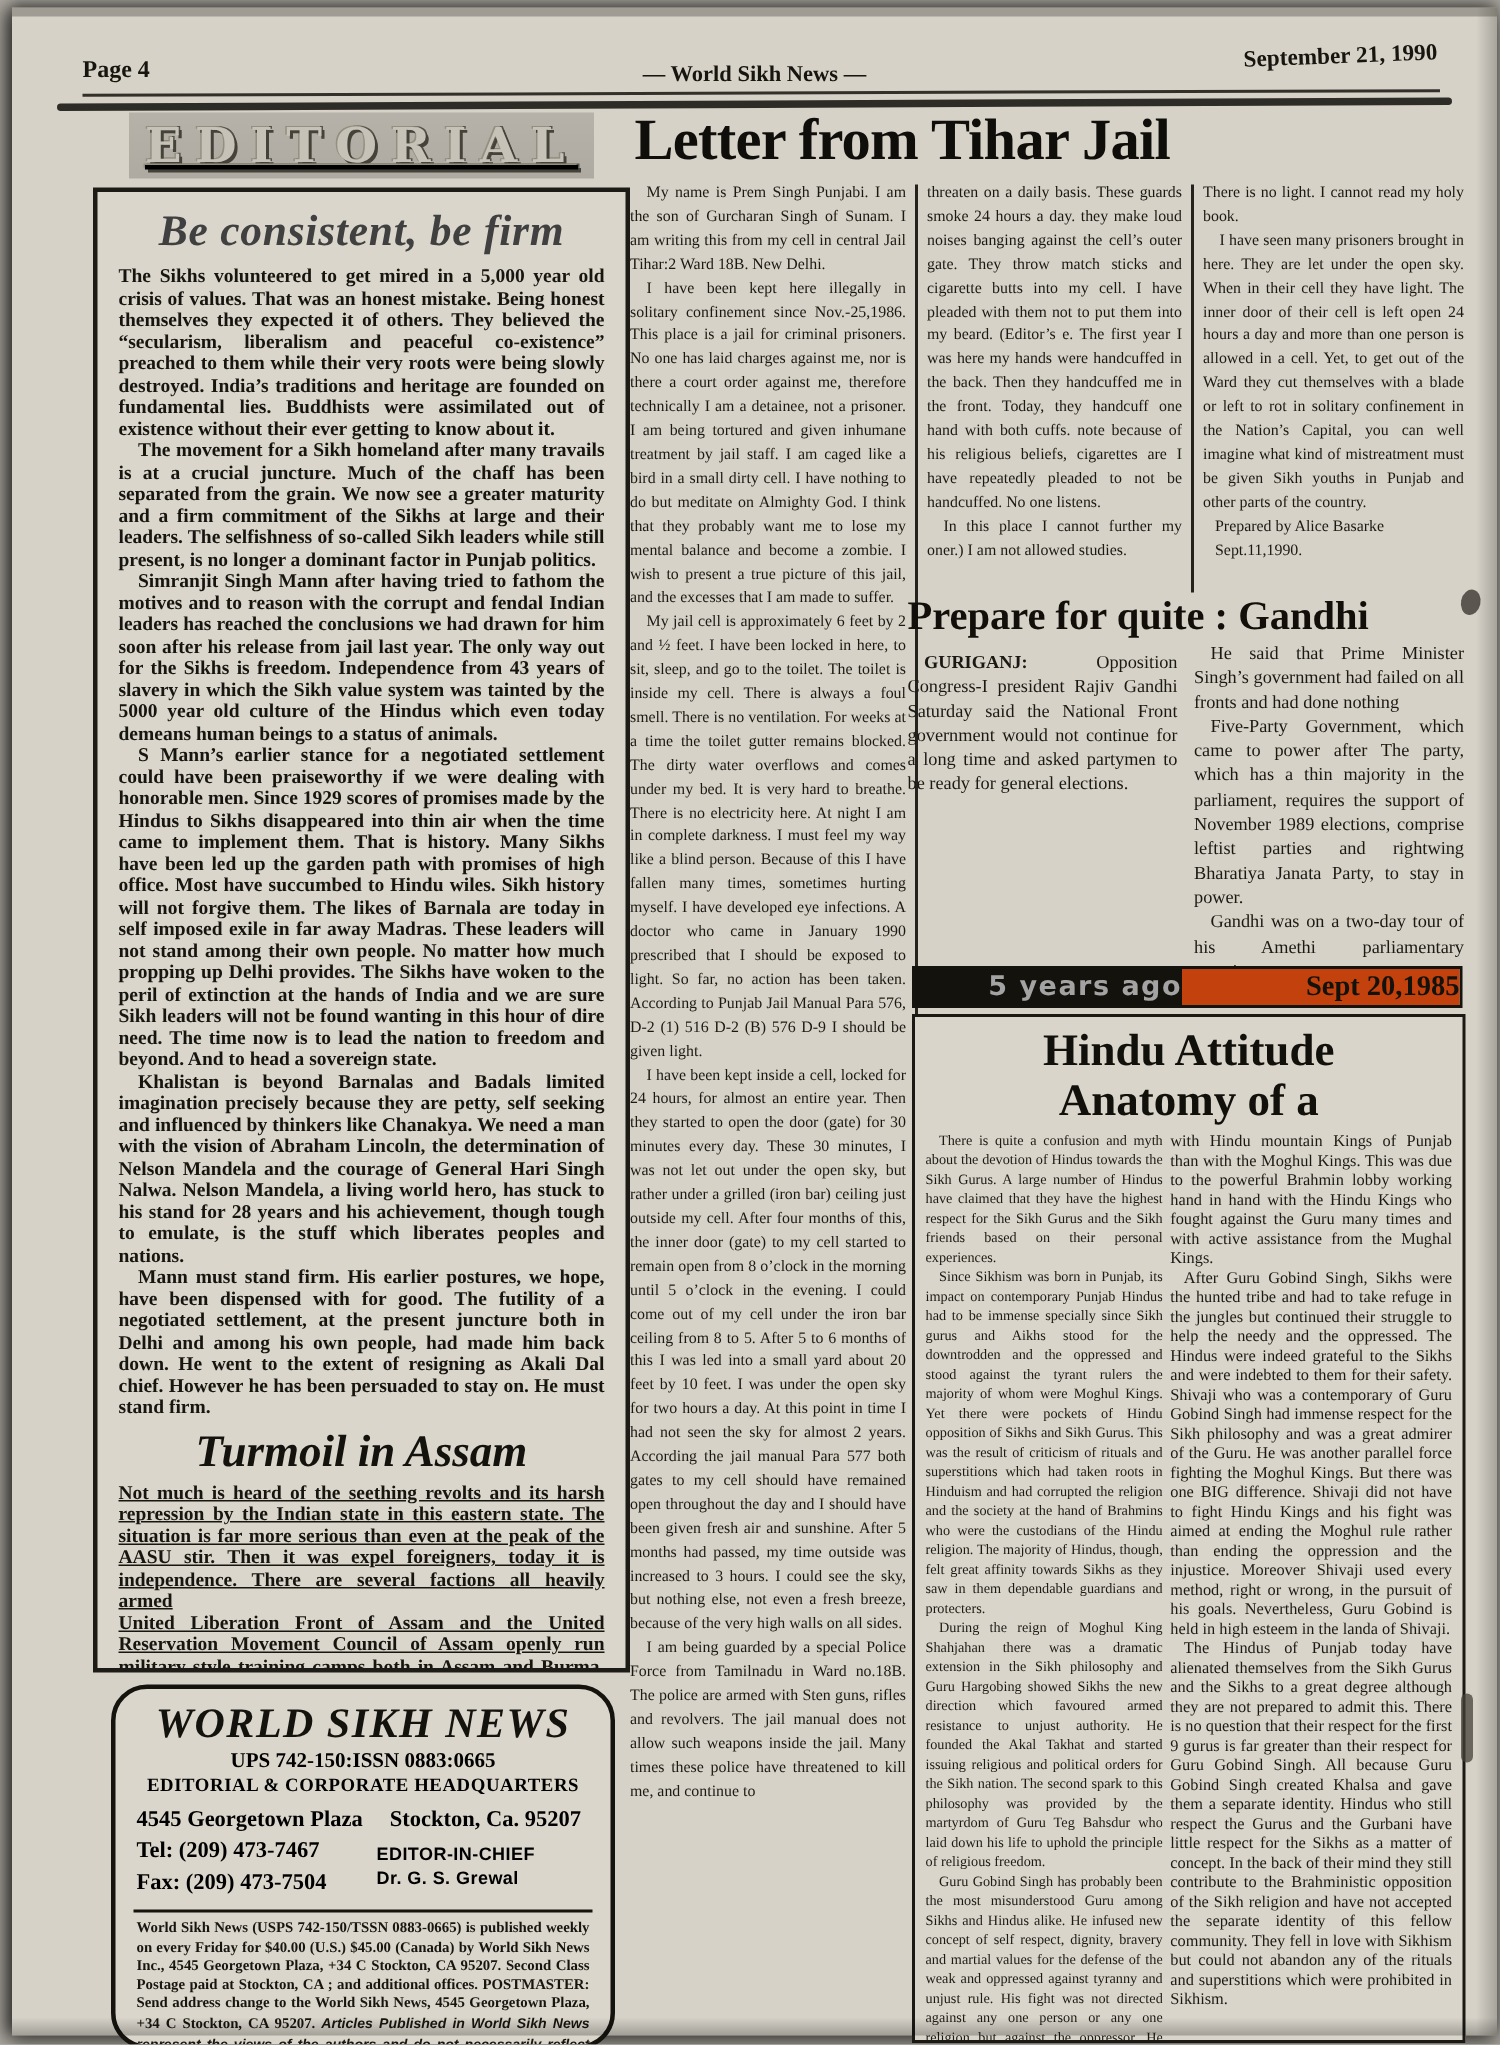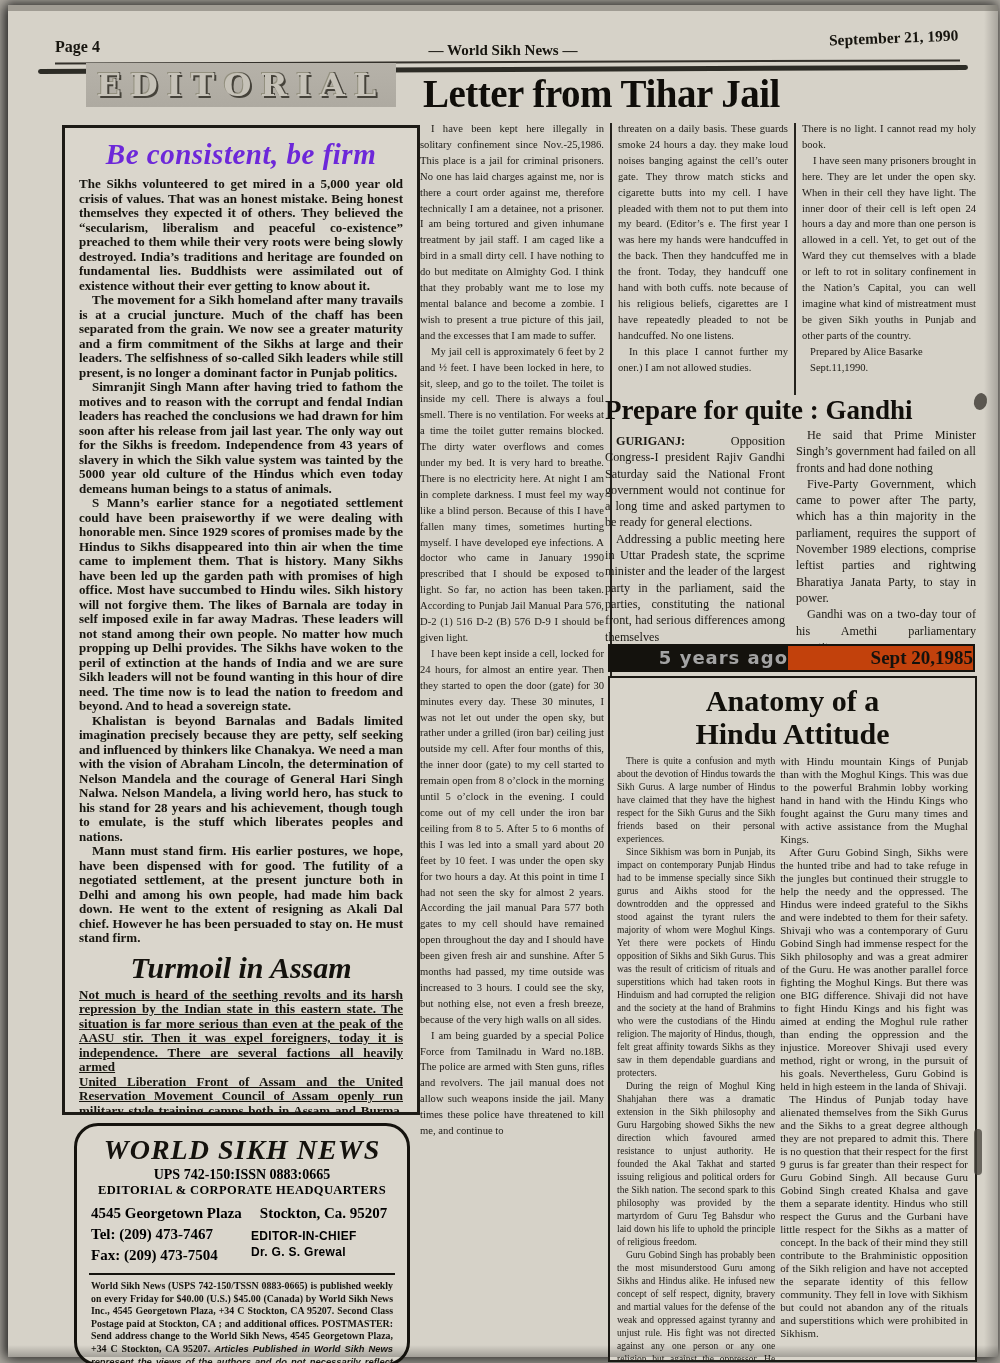--- a/index.html
+++ b/index.html
@@ -13,27 +13,27 @@
            background:linear-gradient(to bottom, rgba(0,0,0,0), rgba(0,0,0,.25)); }
 
   
   .ph-left { position:absolute; left:47px; top:33px; font:bold 16px "Liberation Serif", serif; color:#17150f; }
   .ph-center { position:absolute; left:0; top:37px; width:100%; text-align:center; font:bold 15px "Liberation Serif", serif; color:#17150f; }
   .ph-right { position:absolute; right:40px; top:24px; font:bold 15.5px "Liberation Serif", serif; color:#17150f; transform:rotate(-2.2deg); }
   .rule-thin { position:absolute; left:47px; top:56px; width:905px; height:2px; background:#33302a; transform:rotate(-.2deg); }
   .rule-heavy { position:absolute; left:30px; top:62px; width:930px; height:5px; background:#1b1914; border-radius:3px; transform:rotate(-.25deg); opacity:.9; }
 
   
-  .ed-band { position:absolute; left:78px; top:58px; width:310px; height:44px; background:linear-gradient(#b6b2a9,#aeaaa1);
-             display:flex; align-items:center; justify-content:center; }
+  .ed-band { position:absolute; left:78px; top:70px; width:310px; height:44px; background:linear-gradient(#b6b2a9,#aeaaa1);
+             display:flex; align-items:center; justify-content:center;text-decoration:underline; }
   .ed-band span { font:bold 32px "DejaVu Serif", serif; letter-spacing:9px; color:#c6c2b8;
              text-shadow: 2px 2px 0 #45423a, -1px -1px 0 #93907f, 1px -1px 0 #55524a; }
   .ed-box { position:absolute; left:54px; top:120px; width:358px; height:990px; border:3px solid #1d1b16;
             background:#dad6cc; padding:6px 14px 4px 14px; overflow:hidden; }
-  .ed-title { text-align:center; font:bold italic 29px "Liberation Serif", serif; color:#6d28d9; margin:4px 0 6px 0; letter-spacing:.5px; }
+  .ed-title { text-align:center; font:bold italic 29px "Liberation Serif", serif; color:#404040; margin:4px 0 6px 0; letter-spacing:.5px; }
   .ed-body p { font:bold 13px/14.5px "Liberation Serif", serif; color:#17150f; text-align:justify; text-indent:13px; }
   .ed-body.first-flush p:first-child { text-indent:0; }
   .ed-sub { text-align:center; font:bold italic 30px "Liberation Serif", serif; color:#14120d; margin:5px 0 3px 0; }
   .turmoil p { text-indent:0 !important;text-decoration:underline; }
 
   
   .wsn-box { position:absolute; left:66px; top:1118px; width:336px; height:243px; border:3px solid #15130e; border-radius:24px;
              background:#dad6cc; padding:8px 14px; overflow:hidden; text-align:center; }
   .wsn-title { font:bold italic 28px "Liberation Serif", serif; color:#14120d; letter-spacing:1px; }
   .wsn-issn { font:bold 14px "Liberation Serif", serif; margin-top:1px; }
@@ -136,20 +136,21 @@
         </div>
       </div>
       <div class="wsn-hr"></div>
       <div class="wsn-fine">
         <span>World Sikh News (USPS 742-150/TSSN 0883-0665) is published weekly on every Friday for $40.00 (U.S.) $45.00 (Canada) by World Sikh News Inc., 4545 Georgetown Plaza, +34 C Stockton, CA 95207. Second Class Postage paid at Stockton, CA ; and additional offices. POSTMASTER: Send address change to the World Sikh News, 4545 Georgetown Plaza, +34 C Stockton, CA 95207. </span><span class="it">Articles Published in World Sikh News represent the views of the authors and do not necessarily reflect the opinion of the Editorial Board.</span>
       </div>
     </div>
 
     <div class="lt-head">Letter from Tihar Jail</div>
     <div class="col lt-c1">
+        <p>My name is Prem Singh Punjabi. I am the son of Gurcharan Singh of Sunam. I am writing this from my cell in central Jail Tihar:2 Ward 18B. New Delhi.</p>
         <p>I have been kept here illegally in solitary confinement since Nov.-25,1986. This place is a jail for criminal prisoners. No one has laid charges against me, nor is there a court order against me, therefore technically I am a detainee, not a prisoner. I am being tortured and given inhumane treatment by jail staff. I am caged like a bird in a small dirty cell. I have nothing to do but meditate on Almighty God. I think that they probably want me to lose my mental balance and become a zombie. I wish to present a true picture of this jail, and the excesses that I am made to suffer.</p>
         <p>My jail cell is approximately 6 feet by 2 and ½ feet. I have been locked in here, to sit, sleep, and go to the toilet. The toilet is inside my cell. There is always a foul smell. There is no ventilation. For weeks at a time the toilet gutter remains blocked. The dirty water overflows and comes under my bed. It is very hard to breathe. There is no electricity here. At night I am in complete darkness. I must feel my way like a blind person. Because of this I have fallen many times, sometimes hurting myself. I have developed eye infections. A doctor who came in January 1990 prescribed that I should be exposed to light. So far, no action has been taken. According to Punjab Jail Manual Para 576, D-2 (1) 516 D-2 (B) 576 D-9 I should be given light.</p>
         <p>I have been kept inside a cell, locked for 24 hours, for almost an entire year. Then they started to open the door (gate) for 30 minutes every day. These 30 minutes, I was not let out under the open sky, but rather under a grilled (iron bar) ceiling just outside my cell. After four months of this, the inner door (gate) to my cell started to remain open from 8 o’clock in the morning until 5 o’clock in the evening. I could come out of my cell under the iron bar ceiling from 8 to 5. After 5 to 6 months of this I was led into a small yard about 20 feet by 10 feet. I was under the open sky for two hours a day. At this point in time I had not seen the sky for almost 2 years. According the jail manual Para 577 both gates to my cell should have remained open throughout the day and I should have been given fresh air and sunshine. After 5 months had passed, my time outside was increased to 3 hours. I could see the sky, but nothing else, not even a fresh breeze, because of the very high walls on all sides.</p>
         <p>I am being guarded by a special Police Force from Tamilnadu in Ward no.18B. The police are armed with Sten guns, rifles and revolvers. The jail manual does not allow such weapons inside the jail. Many times these police have threatened to kill me, and continue to</p>
       </div>
     <div class="vrule-a"></div>
     <div class="col lt-c2 no-first-indent">
         <p>threaten on a daily basis. These guards smoke 24 hours a day. they make loud noises banging against the cell’s outer gate. They throw match sticks and cigarette butts into my cell. I have pleaded with them not to put them into my beard. (Editor’s e. The first year I was here my hands were handcuffed in the back. Then they handcuffed me in the front. Today, they handcuff one hand with both cuffs. note because of his religious beliefs, cigarettes are I have repeatedly pleaded to not be handcuffed. No one listens.</p>
         <p>In this place I cannot further my oner.) I am not allowed studies.</p>
       </div>
@@ -157,37 +158,36 @@
     <div class="col lt-c3 no-first-indent">
         <p>There is no light. I cannot read my holy book.</p>
         <p>I have seen many prisoners brought in here. They are let under the open sky. When in their cell they have light. The inner door of their cell is left open 24 hours a day and more than one person is allowed in a cell. Yet, to get out of the Ward they cut themselves with a blade or left to rot in solitary confinement in the Nation’s Capital, you can well imagine what kind of mistreatment must be given Sikh youths in Punjab and other parts of the country.</p>
         <p>Prepared by Alice Basarke</p>
         <p>Sept.11,1990.</p>
       </div>
 
     <div class="gd-head">Prepare for quite : Gandhi</div>
     <div class="col gd-c1">
         <p><b>GURIGANJ: </b>Opposition Congress-I president Rajiv Gandhi Saturday said the National Front government would not continue for a long time and asked partymen to be ready for general elections.</p>
-        <p>Addressing a public meeting here in Uttar Pradesh state, the scprime minister and the leader of the largest party in the parliament, said the parties, constituting the national front, had serious differences among themselves</p>
       </div>
     <div class="col gd-c2">
         <p>He said that Prime Minister Singh’s government had failed on all fronts and had done nothing</p>
         <p>Five-Party Government, which came to power after   The party, which has a thin majority in the parliament, requires the support of November 1989 elections, comprise leftist parties and rightwing Bharatiya Janata Party, to stay in power.</p>
         <p>Gandhi was on a two-day tour of his Amethi parliamentary constituency.</p>
       </div>
 
     <div class="fb-bar">
       <div class="fb-left">5 years ago</div>
       <div class="fb-right">Sept 20,1985</div>
     </div>
 
     <div class="an-box">
       <div class="an-title">
+        <div>Hindu Attitude</div>
         <div>Anatomy of a</div>
-        <div>Hindu Attitude</div>
       </div>
       <div class="an-cols">
         <div class="an-c1">
             <p>There is quite a confusion and myth about the devotion of Hindus towards the Sikh Gurus. A large number of Hindus have claimed that they have the highest respect for the Sikh Gurus and the Sikh friends based on their personal experiences.</p>
             <p>Since Sikhism was born in Punjab, its impact on contemporary Punjab Hindus had to be immense specially since Sikh gurus and Aikhs stood for the downtrodden and the oppressed and stood against the tyrant rulers the majority of whom were Moghul Kings. Yet there were pockets of Hindu opposition of Sikhs and Sikh Gurus. This was the result of criticism of rituals and superstitions which had taken roots in Hinduism and had corrupted the religion and the society at the hand of Brahmins who were the custodians of the Hindu religion. The majority of Hindus, though, felt great affinity towards Sikhs as they saw in them dependable guardians and protecters.</p>
             <p>During the reign of Moghul King Shahjahan there was a dramatic extension in the Sikh philosophy and Guru Hargobing showed Sikhs the new direction which favoured armed resistance to unjust authority. He founded the Akal Takhat and started issuing religious and political orders for the Sikh nation. The second spark to this philosophy was provided by the martyrdom of Guru Teg Bahsdur who laid down his life to uphold the principle of religious freedom.</p>
             <p>Guru Gobind Singh has probably been the most misunderstood Guru among Sikhs and Hindus alike. He infused new concept of self respect, dignity, bravery and martial values for the defense of the weak and oppressed against tyranny and unjust rule. His fight was not directed against any one person or any one religion but against the oppressor. He fought more battles</p>
           </div>
         <div class="an-c2 no-first-indent">
             <p>with Hindu mountain Kings of Punjab than with the Moghul Kings. This was due to the powerful Brahmin lobby working hand in hand with the Hindu Kings who fought against the Guru many times and with active assistance from the Mughal Kings.</p>

